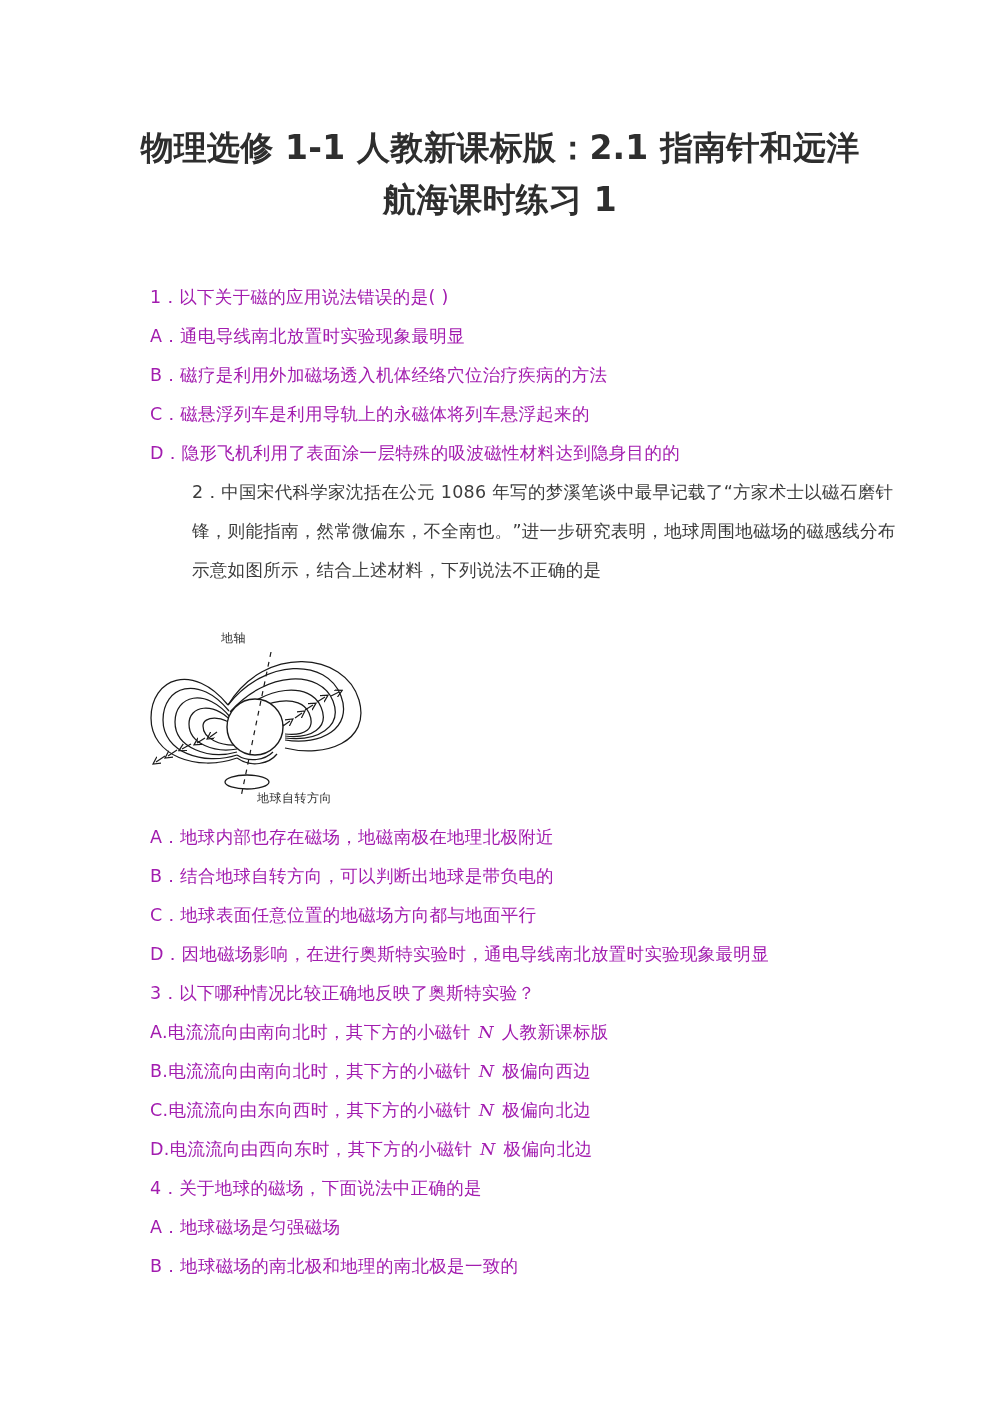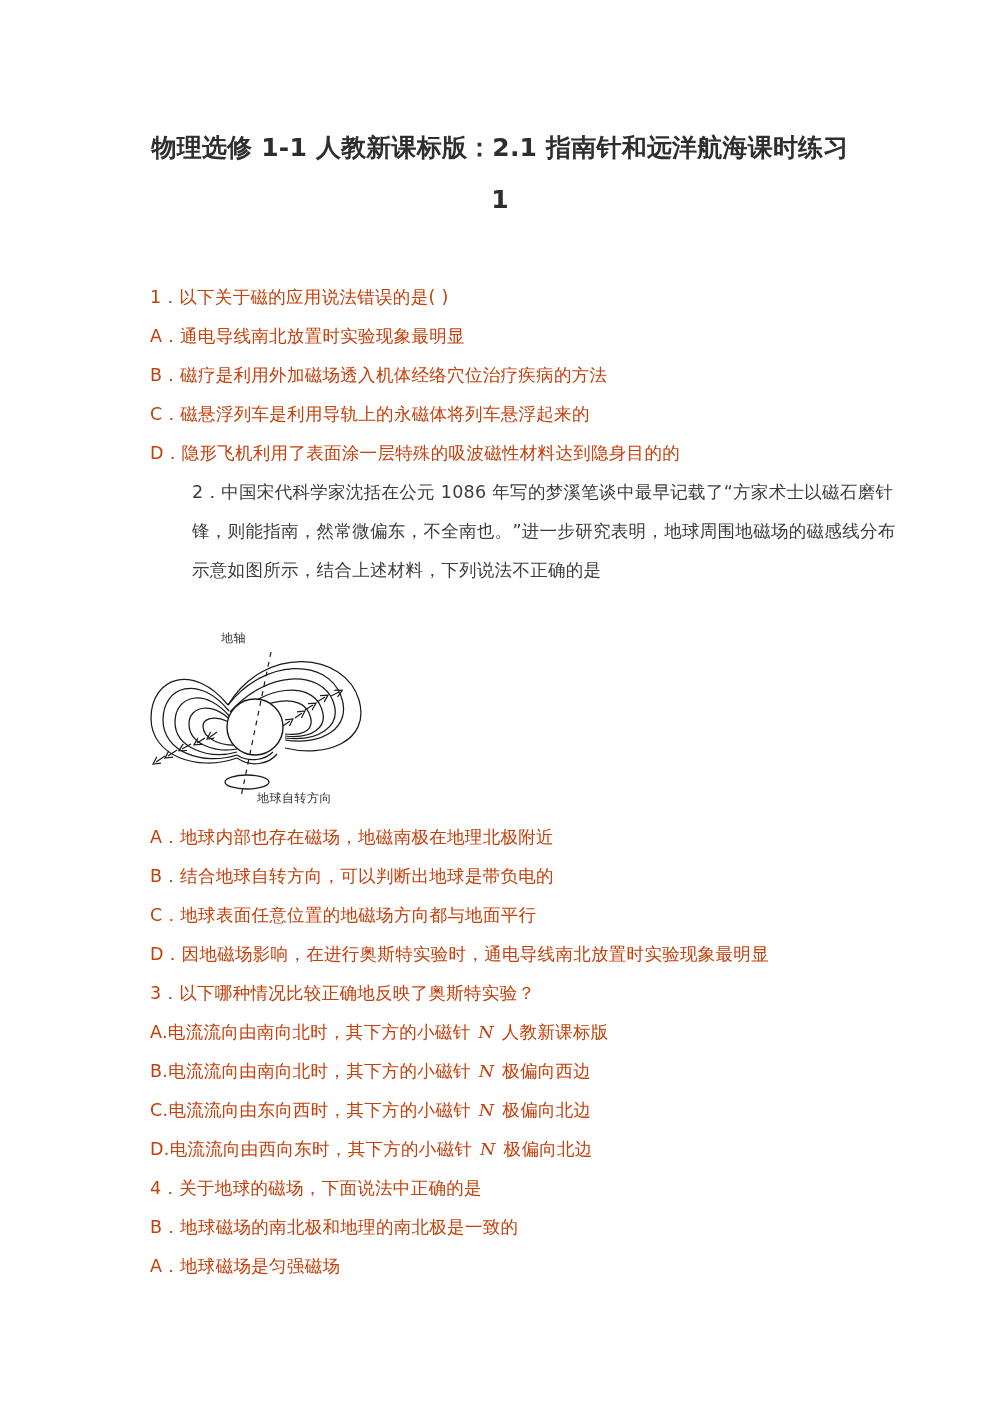--- a/index.html
+++ b/index.html
@@ -21,39 +21,39 @@
     width: 1000px;
     height: 1414px;
     background: #ffffff;
   }
   .doc-title {
     position: absolute;
     left: 140px;
     top: 122px;
     width: 720px;
     text-align: center;
-    font-size: 25px;
+    font-size: 33px;
     font-weight: bold;
     line-height: 52px;
     color: #2e2e2e;
     letter-spacing: 0.2px;
   }
   .doc-title .line2 {
     display: block;
   }
   .body-block {
     position: absolute;
     left: 150px;
     top: 278px;
     width: 700px;
   }
   .q-line {
     font-size: 17.5px;
     line-height: 39px;
-    color: #c2410c;
+    color: #a21caf;
     white-space: nowrap;
     letter-spacing: 0.3px;
   }
   .q-stem-wrap {
     font-size: 17.5px;
     line-height: 39px;
     color: #3c3c3c;
     letter-spacing: 0.3px;
     width: 700px;
   }
@@ -130,22 +130,22 @@
       <span>B.电流流向由南向北时，其下方的小磁针 </span><span class="ital">N</span><span> 极偏向西边</span>
     </div>
     <div class="q-line">
       <span>C.电流流向由东向西时，其下方的小磁针 </span><span class="ital">N</span><span> 极偏向北边</span>
     </div>
     <div class="q-line">
       <span>D.电流流向由西向东时，其下方的小磁针 </span><span class="ital">N</span><span> 极偏向北边</span>
     </div>
 
     <div class="q-line">4．关于地球的磁场，下面说法中正确的是</div>
+    <div class="q-line">A．地球磁场是匀强磁场</div>
     <div class="q-line">B．地球磁场的南北极和地理的南北极是一致的</div>
-    <div class="q-line">A．地球磁场是匀强磁场</div>
 
   </div>
 
   <div class="figure">
     <svg width="280" height="195" viewBox="0 0 280 195">
       <defs>
         <marker id="arw" markerWidth="7" markerHeight="7" refX="3" refY="3.2" orient="auto">
           <path d="M0,0 L6,3.2 L0,6.4" fill="none" stroke="#1a1a1a" stroke-width="1"></path>
         </marker>
       </defs>

